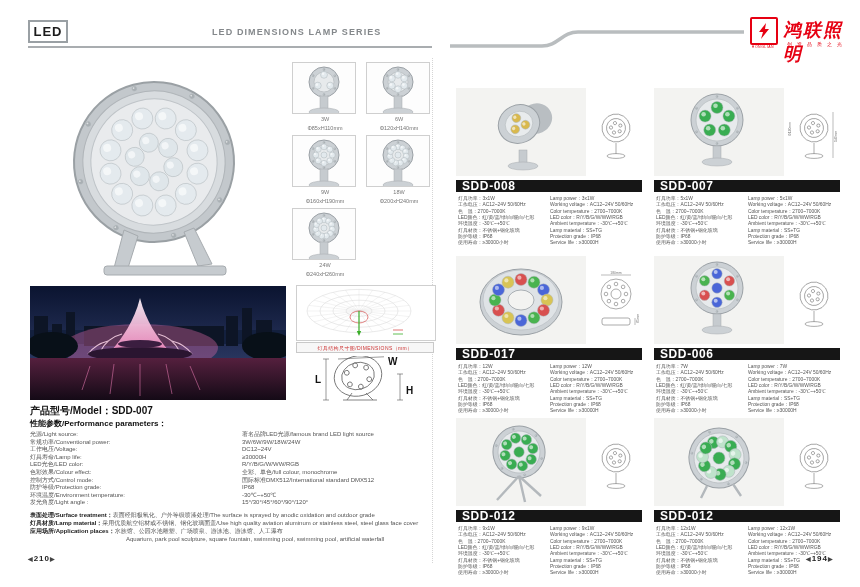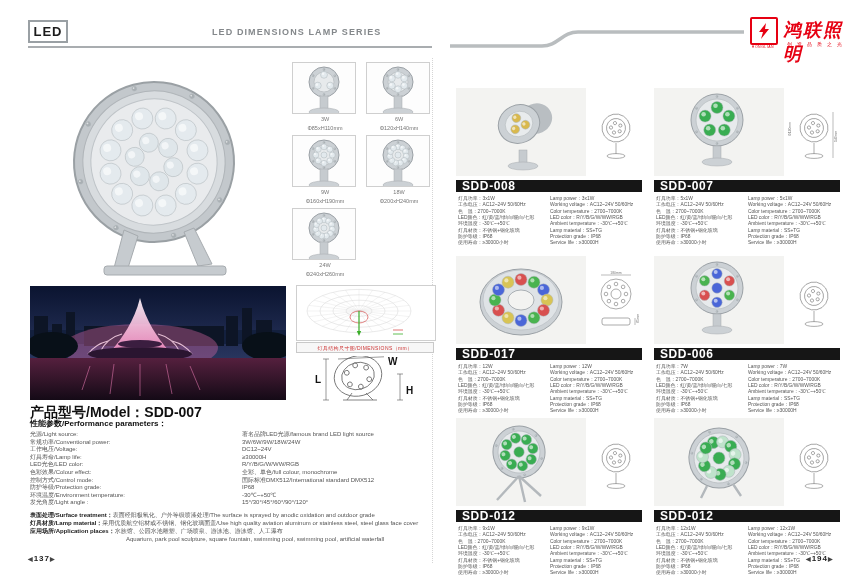--- a/index.html
+++ b/index.html
@@ -28,21 +28,21 @@
   #big-photo{left:36px;top:56px;width:250px;height:228px;}
   #thumbs{left:292px;top:62px;width:146px;height:222px;}
   .thumb{position:absolute;width:66px;text-align:center;}
   .thumb .box{width:64px;height:52px;border:1px solid #cfcfcf;background:#fdfdfd;box-sizing:border-box;}
   .thumb .tl{font-size:5.5px;color:#777;line-height:6.5px;margin-top:2px;}
   #fountain{left:30px;top:286px;width:256px;height:114px;background:#0e1833;}
   #polar-box{left:296px;top:285px;width:138px;height:54px;border:1px solid #cfcfcf;background:#fff;}
   #dim-banner{left:296px;top:342px;width:138px;height:11px;border:1px solid #c9c9c9;background:#f7f7f7;
     color:#c33;font-size:5px;text-align:center;line-height:10px;box-sizing:border-box;letter-spacing:.4px;}
   #dim-drawing{left:296px;top:356px;width:138px;height:46px;}
-  #model-line{left:30px;top:404px;font-size:14px;font-weight:bold;color:#101010;}
+  #model-line{left:30px;top:404px;font-size:10px;font-weight:bold;color:#101010;}
   #params-title{left:30px;top:418px;font-size:8px;font-weight:bold;color:#101010;}
   #params{left:30px;top:431px;width:402px;}
   .param-row{display:flex;font-size:6px;color:#555;line-height:7.6px;}
   .param-label{width:212px;flex:none;}
   #notes{left:30px;top:511px;width:404px;}
   .note-row{font-size:6px;color:#555;line-height:8px;white-space:nowrap;}
   .note-label{font-weight:bold;color:#1a1a1a;}
   .note-en{font-size:6px;color:#555;line-height:8px;margin-left:96px;}
   .pageno{font-size:8px;font-weight:bold;color:#222;letter-spacing:1px;}
   .pageno .tri{font-size:6px;color:#444;}
@@ -527,21 +527,21 @@
         <span class="note-label">灯具材质/Lamp material：</span><span>采用优质航空铝材或不锈钢、钢化玻璃面盖/Use high quality aviation aluminum or stainless steel, steel glass face cover</span>
       </div>
 
       <div class="note-row">
         <span class="note-label">应用场所/Application places：</span><span>水族馆、公园水池雕塑、广场喷泉、游泳池、游泳馆、人工瀑布</span>
       </div>
       <div class="note-en">Aquarium, park pool sculpture, square fountain, swimming pool, swimming pool, artificial waterfall</div>
     </div>
 
   <div id="pageno-left" class="abs pageno">
-    <span class="tri">◀</span><span>137</span><span class="tri">▶</span>
+    <span class="tri">◀</span><span>210</span><span class="tri">▶</span>
   </div>
   <div id="pageno-right" class="abs pageno">
     <span class="tri">◀</span><span>194</span><span class="tri">▶</span>
   </div>
 
   <div id="cards">
       <div class="card" style="left: 456px; top: 88px;">
         <div class="photo-box"><svg width="130" height="88" viewBox="0 0 120 88">
             <g transform="rotate(-24 58 36)">
               <ellipse cx="76" cy="38" rx="16" ry="15" fill="#b9bec2"></ellipse>

